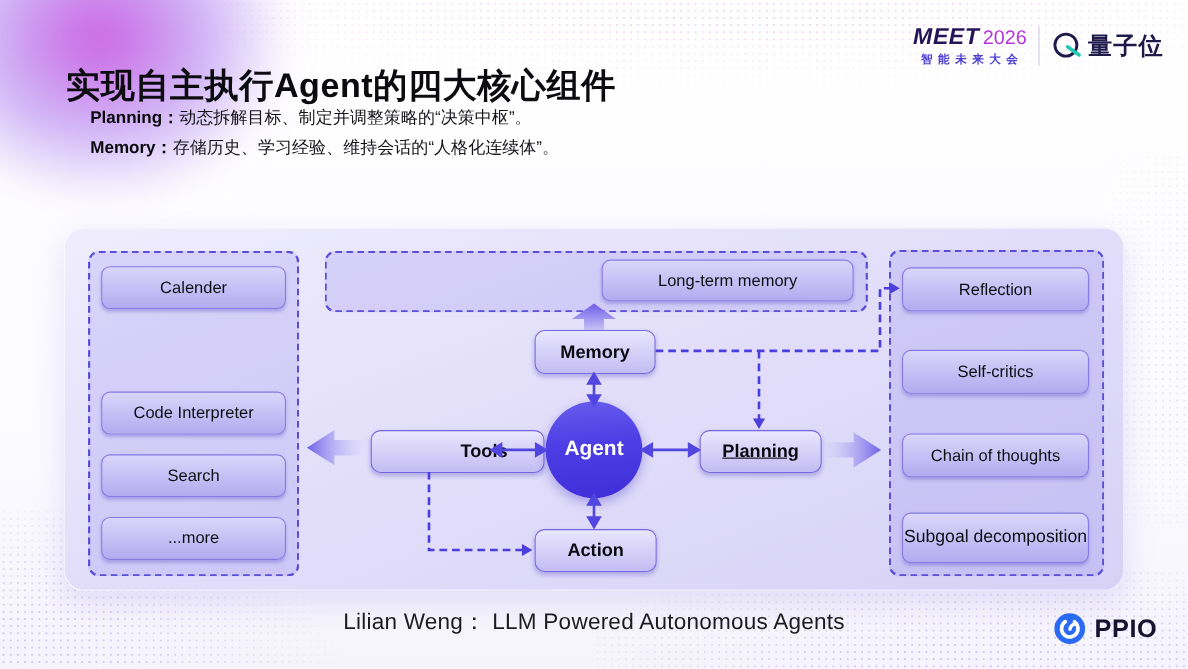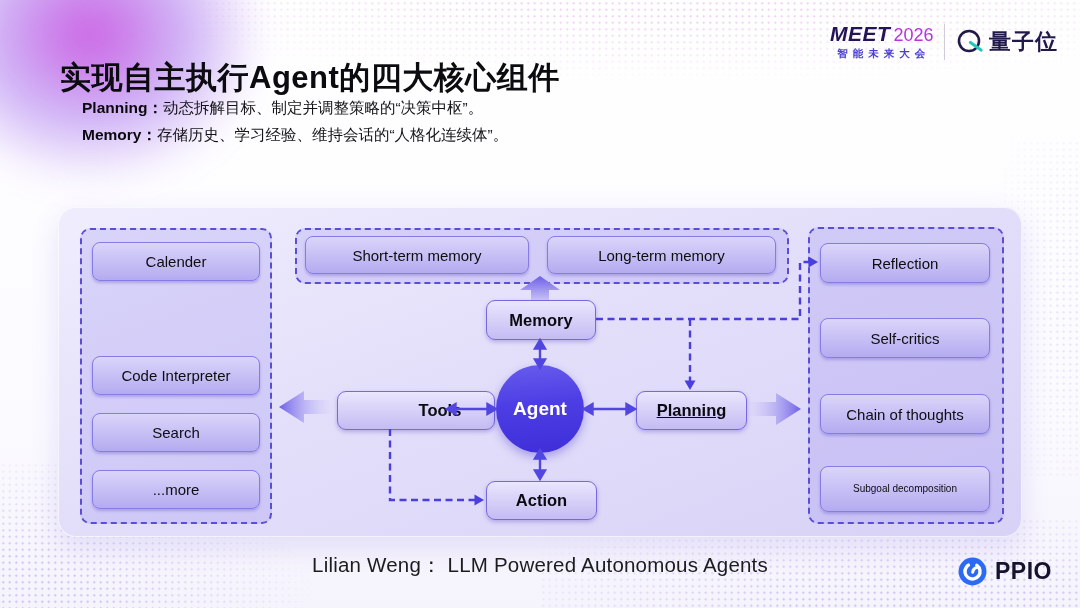--- a/index.html
+++ b/index.html
@@ -44,21 +44,21 @@
     background:linear-gradient(160deg,#efedfd 0%,#e3dffa 45%,#d7d2f6 100%);
     box-shadow:0 10px 28px rgba(110,90,215,0.16),inset 0 0 0 1px rgba(255,255,255,0.65);}
   .group{position:absolute;border:2px dashed #5a4ed6;border-radius:10px;background:rgba(141,129,236,0.22);}
   .g-left{left:80px;top:228px;width:188px;height:292px;}
   .g-top{left:295px;top:228px;width:490px;height:52px;}
   .g-right{left:808px;top:227px;width:192px;height:293px;}
   .chip{position:absolute;display:flex;align-items:center;justify-content:center;text-align:center;
     font-size:15px;color:#0d0d12;border-radius:8px;
     background:linear-gradient(180deg,#dad5fa 0%,#b4abf0 100%);
     border:1.4px solid #877ce3;box-shadow:0 2px 3px rgba(70,50,190,0.28);}
-  .chip.small-line{line-height:1.15;font-size:10px;}
+  .chip.small-line{line-height:1.15;font-size:16px;}
   .node{position:absolute;display:flex;align-items:center;justify-content:center;
     font-weight:800;font-size:16.5px;color:#0a0a10;border-radius:9px;
     background:linear-gradient(180deg,#e9e6fd 0%,#c4bcf3 100%);
     border:1.7px solid #7668df;box-shadow:0 2px 4px rgba(70,50,190,0.3);}
   .n-memory{left:486px;top:300px;width:108px;height:38px;}
   .n-tools{left:337px;top:391px;width:108px;height:37px;padding-left:48px;}
   .n-planning{left:636px;top:391px;width:109px;height:37px;text-decoration:underline;}
   .n-action{left:486px;top:481px;width:109px;height:37px;}
   .agent{position:absolute;left:496px;top:365px;width:88px;height:88px;border-radius:50%;
     display:flex;align-items:center;justify-content:center;color:#fff;font-weight:800;font-size:19px;
@@ -111,21 +111,20 @@
 
   <div class="group g-left"></div>
   <div class="group g-top"></div>
   <div class="group g-right"></div>
 
   <div class="chip" style="left:92px;top:242px;width:166px;height:37px;">Calender</div>
   <div class="chip" style="left:92px;top:356px;width:166px;height:37px;">Code Interpreter</div>
   <div class="chip" style="left:92px;top:413px;width:166px;height:37px;">Search</div>
   <div class="chip" style="left:92px;top:470px;width:166px;height:37px;">...more</div>
 
-  <div class="chip" style="left:305px;top:236px;width:222px;height:36px;">Short-term memory</div>
   <div class="chip" style="left:547px;top:236px;width:227px;height:36px;">Long-term memory</div>
 
   <div class="chip" style="left:820px;top:243px;width:168px;height:38px;">Reflection</div>
   <div class="chip" style="left:820px;top:318px;width:168px;height:38px;">Self-critics</div>
   <div class="chip" style="left:820px;top:394px;width:168px;height:38px;">Chain of thoughts</div>
   <div class="chip small-line" style="left:820px;top:466px;width:168px;height:44px;">Subgoal decomposition</div>
 
   <div class="node n-memory">Memory</div>
   <div class="node n-tools">Tools</div>
   <div class="node n-planning">Planning</div>

